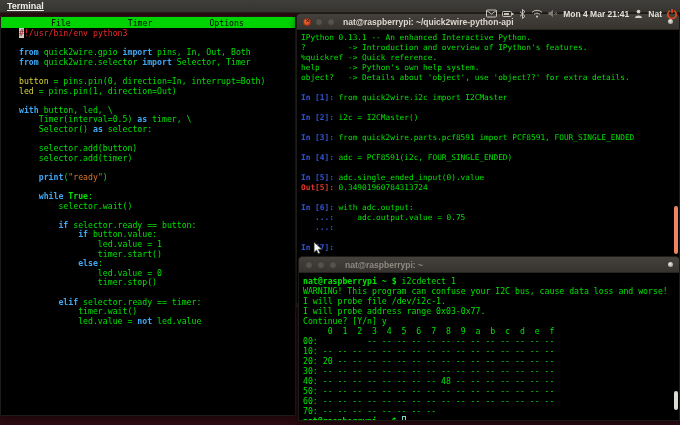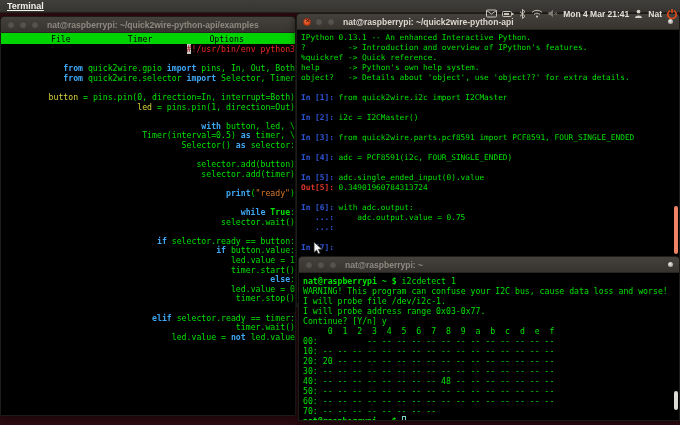--- a/index.html
+++ b/index.html
@@ -50,21 +50,21 @@
   .cur{ display:inline-block; width:4.6px; height:8.6px; border:1px solid #7fd4c9;
         vertical-align:-1px; }
 
   
   #left-window { left:0; top:16px; width:296px; height:400px; display:flex; flex-direction:column; }
   #emacs { flex:1; display:flex; flex-direction:column; background:#000; overflow:hidden; }
   .emacs-menubar { height:11px; background:#00d400; color:#000;
                    font-family:"DejaVu Sans Mono", monospace; font-size:8.2px;
                    display:flex; align-items:center; padding-left:2px; gap:9px; }
   .emacs-menubar span { cursor:default;padding-left:48px; }
-  #emacs-code { flex:1; font-size:8.2px; padding:1px 0 0 2px; overflow:hidden;text-align:right; }
+  #emacs-code { flex:1; font-size:8.2px; padding:1px 0 0 18px; overflow:hidden; }
   #emacs-code .tline { height:9.6px; line-height:9.6px; }
   .modeline { height:11px; background:#00d400; color:#000; font-family:"DejaVu Sans Mono", monospace;
               font-size:7.9px; line-height:11px; white-space:pre; overflow:hidden; }
   .modeline b { font-weight:bold; }
   .echo-area { height:6px; background:#000; }
 
   
   #ipython-window { left:296px; top:13px; width:384px; height:295px; display:flex; flex-direction:column; }
   #ipython-lines { flex:1; font-size:7.8px; padding:3px 0 0 4px; }
   #ipython-lines .tline { height:10px; line-height:10px; }
@@ -132,28 +132,20 @@
     <span>
       <svg width="10" height="10" viewBox="0 0 10 10">
           <path d="M3 1.6 A4.2 4.2 0 1 0 7 1.6" fill="none" stroke="#e8491c" stroke-width="1.6"></path>
           <line x1="5" y1="0" x2="5" y2="4" stroke="#e8491c" stroke-width="1.6"></line>
         </svg>
     </span>
   </div>
 </div>
 
 <div class="window" id="left-window">
-  <div class="titlebar unfocused">
-    <div class="btns">
-      <span class="wbtn"></span>
-      <span class="wbtn"></span>
-      <span class="wbtn"></span>
-    </div>
-    <span class="wtitle">nat@raspberrypi: ~/quick2wire-python-api/examples</span>
-  </div>
   <div id="emacs">
     <div class="emacs-menubar" id="emacs-menubar">
         <span>File</span>
         <span>Timer</span>
         <span>Options</span>
         <span>Buffers</span>
         <span>Tools</span>
         <span>Python</span>
         <span>Help</span>
       </div>

